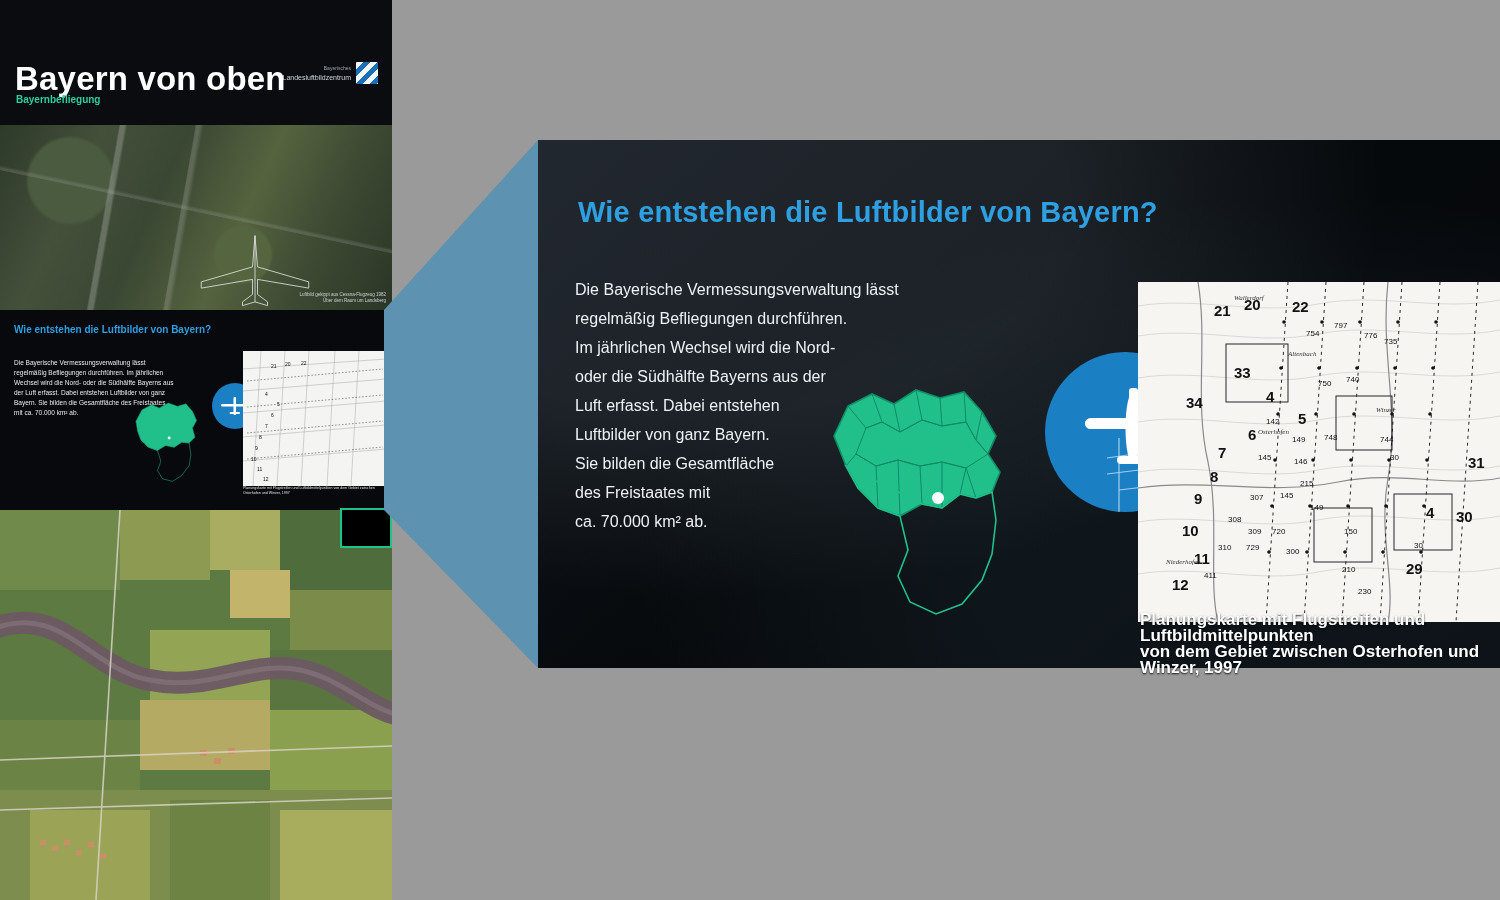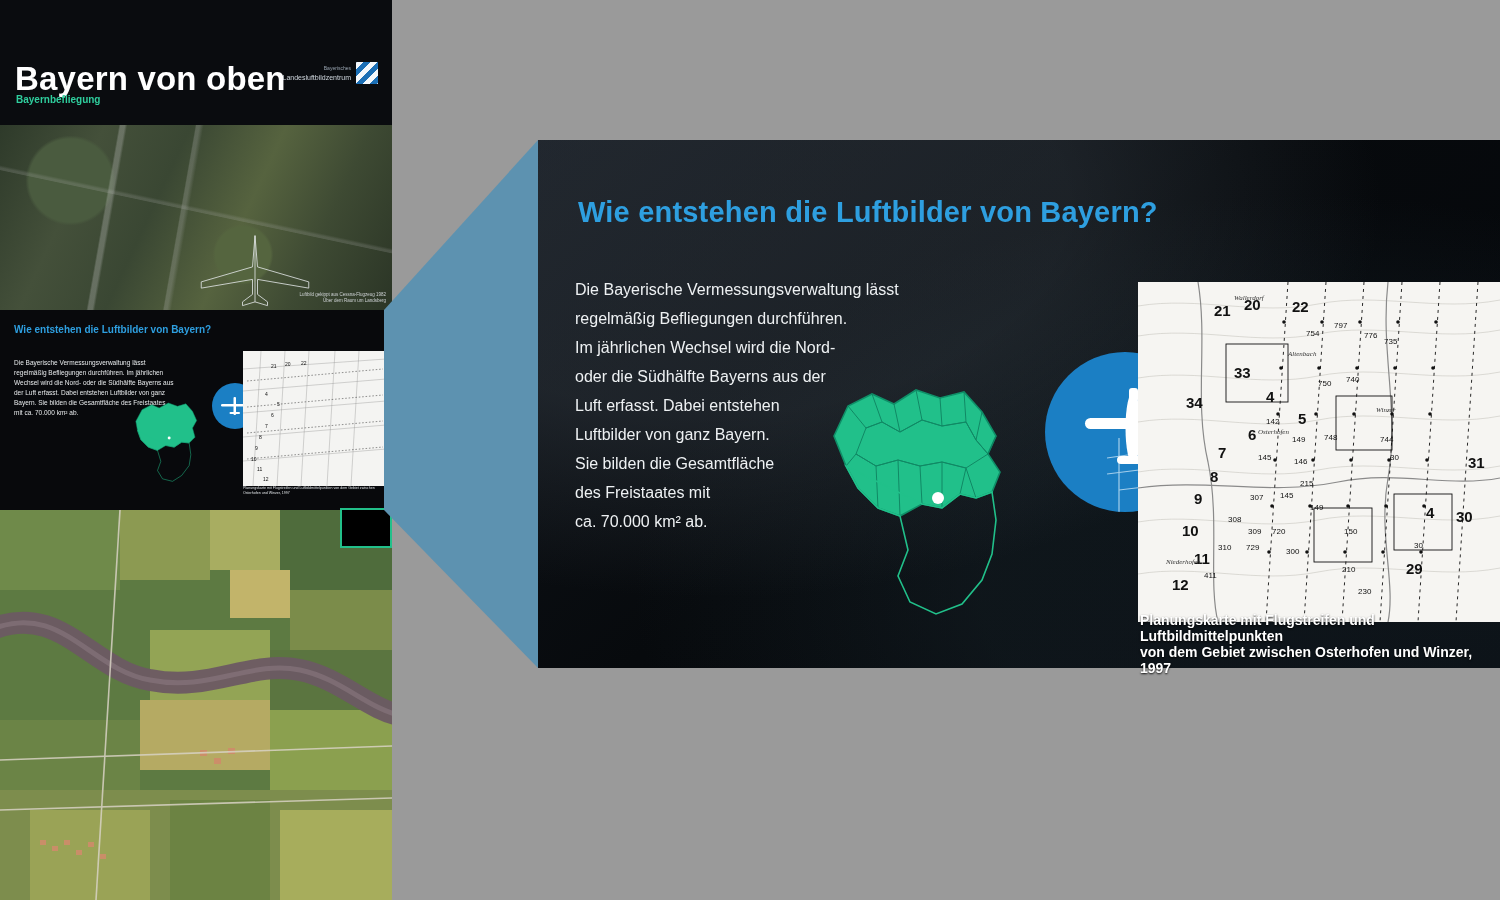--- a/index.html
+++ b/index.html
@@ -144,21 +144,21 @@
   
   .bayern-big{position:absolute;left:790px;top:370px;width:270px;height:300px;}
 
   
   .plan-map{
     position:absolute;left:1138px;top:282px;width:362px;height:340px;
     background:#fafafa;overflow:hidden;
   }
   .plan-cap{
     position:absolute;left:1140px;top:612px;width:360px;
-    color:#ffffff;font-size:14px;font-weight:bold;line-height:16px;
+    color:#ffffff;font-size:17px;font-weight:bold;line-height:16px;
     text-shadow:0 1px 2px rgba(0,0,0,.9);
   }
 
   .nowrap{white-space:pre-line;}
 </style>
 </head>
 <body>
 
 <div id="poster">
 

